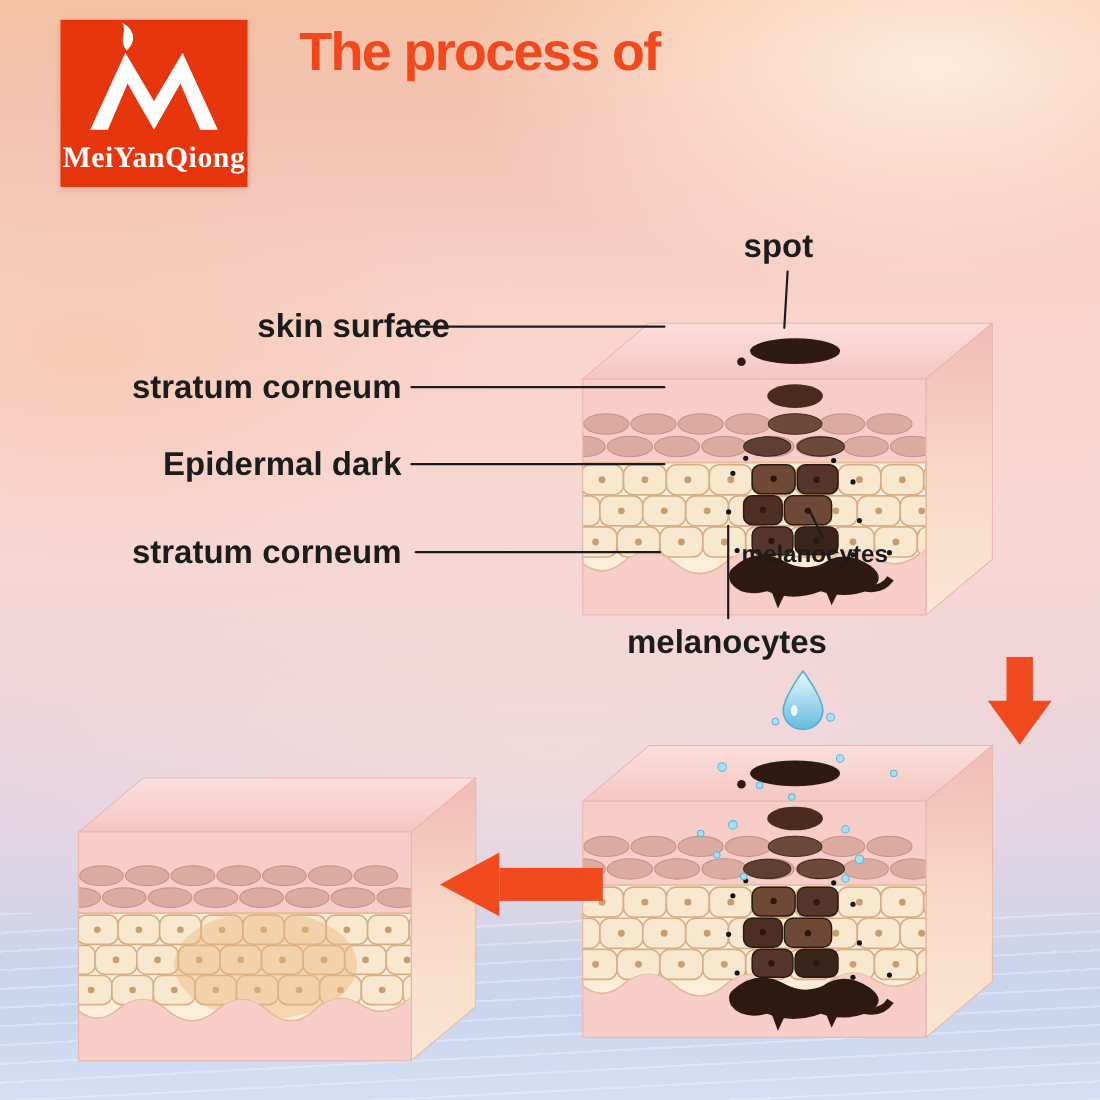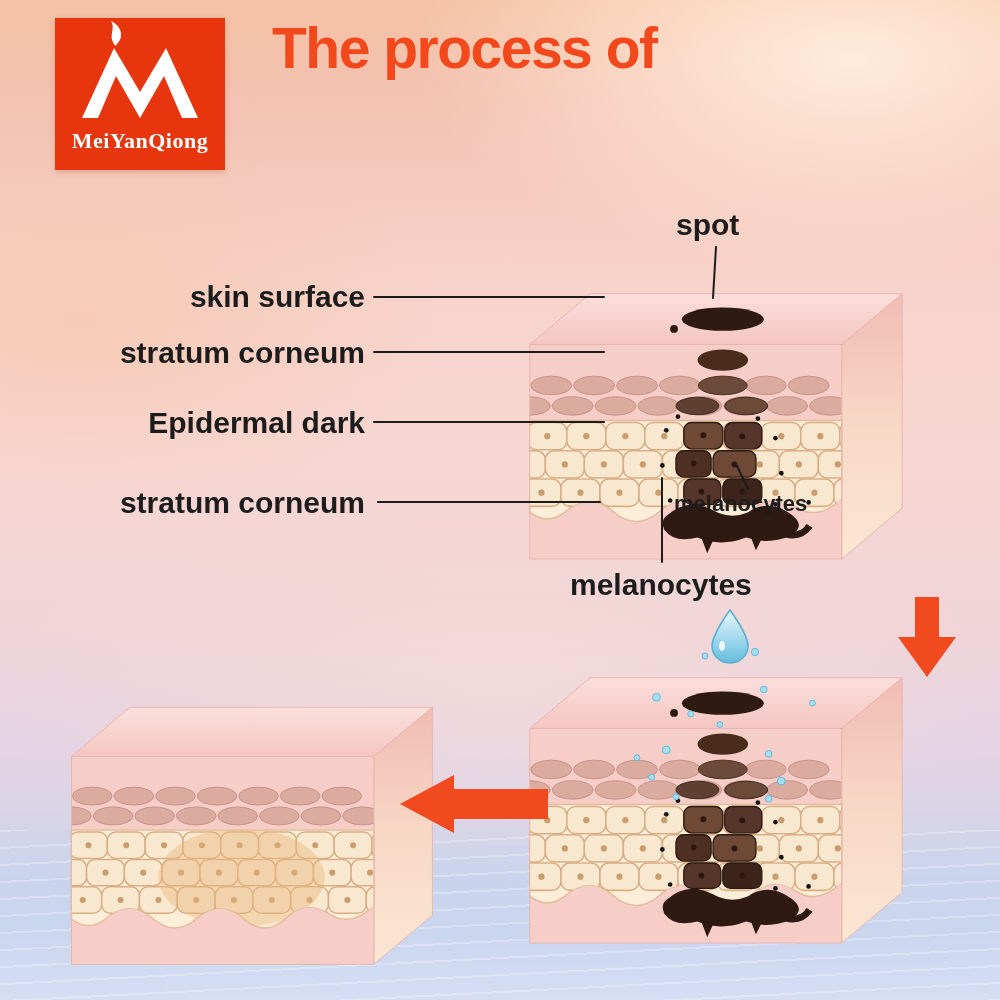--- a/index.html
+++ b/index.html
@@ -19,25 +19,25 @@
       linear-gradient(180deg, rgba(190,208,236,0) 0%, rgba(186,206,238,.45) 60%, rgba(205,218,244,.55) 100%);
     opacity:.75;
   }
   .logo{
     position:absolute;left:55px;top:18px;width:170px;height:152px;
     background:#e7350e;display:flex;flex-direction:column;align-items:center;justify-content:flex-start;
     box-shadow:0 2px 6px rgba(160,60,20,.25);
   }
   .logo-text{
     font-family:"Liberation Serif",serif;font-weight:700;color:#fff;
-    font-size:22px;margin-top:2px;letter-spacing:.5px;
+    font-size:27px;margin-top:2px;letter-spacing:.5px;
   }
   .title{
     position:absolute;left:272px;top:14px;margin:0;
-    color:#f3481c;font-weight:800;font-size:57px;line-height:68px;letter-spacing:-1.5px;
+    color:#f3481c;font-weight:800;font-size:49px;line-height:68px;letter-spacing:-1.5px;
   }
   .title span{display:block;}
   .lbl{position:absolute;color:#1c1c1c;font-weight:600;z-index:30;}
   .lbl.big{font-size:30px;}
   .lbl.small{font-size:22px;}
   .lbl.right{width:365px;left:0;text-align:right;}
   .cube{position:absolute;z-index:10;}
   .overlay-lines{position:absolute;left:0;top:0;z-index:25;pointer-events:none;}
   .arrow{position:absolute;z-index:20;}
   .drop{position:absolute;z-index:22;}
@@ -181,21 +181,21 @@
       <path d="M12,100 L44,30 L70,74 L96,30 L128,100 L112,100 L94,58 L70,100 L46,58 L28,100 Z" fill="#fff"></path>
     </svg>
     <div class="logo-text">MeiYanQiong</div>
   </div>
 
   <h1 class="title">
     <span>The process of</span>
   </h1>
 
   <div class="lbl big" style="left:676px;top:208px;text-align:right;">spot</div>
-  <div class="lbl big right" style="top:280px;">skin surface</div>
+  <div class="lbl big right" style="top:280px;margin-left:44px;">skin surface</div>
   <div class="lbl big right" style="top:336px;">stratum corneum</div>
   <div class="lbl big right" style="top:406px;">Epidermal dark</div>
   <div class="lbl big right" style="top:486px;">stratum corneum</div>
   <div class="lbl small" style="left:674px;top:491px;">melanocytes</div>
   <div class="lbl big" style="left:570px;top:568px;">melanocytes</div>
 
   <svg class="overlay-lines" width="1000" height="1000">
     <g stroke="#1c1c1c" stroke-width="2" stroke-linecap="round">
       <line x1="716" y1="247" x2="713" y2="298"></line>
       <line x1="374" y1="297" x2="604" y2="297"></line>

